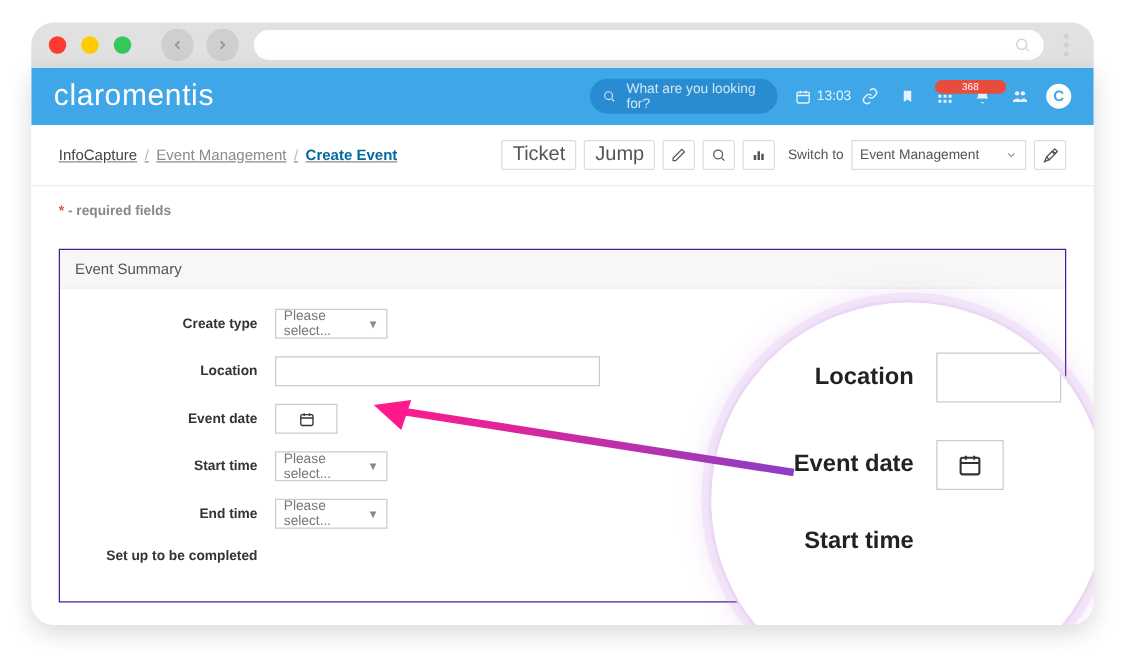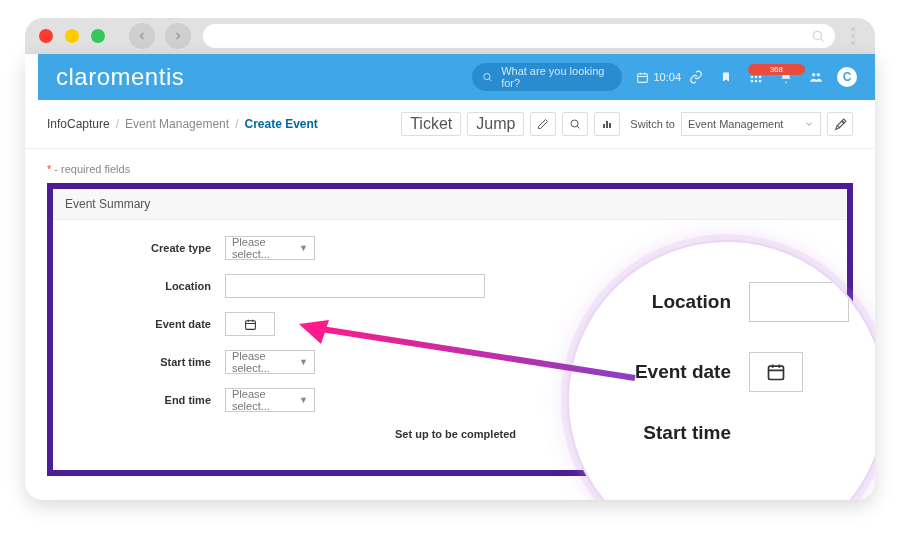--- a/index.html
+++ b/index.html
@@ -21,49 +21,49 @@
   .nav-arrows { display: flex; gap: 10px; margin-right: 12px; }
   .nav-circle { width: 26px; height: 26px; border-radius: 50%; background: #cfcfcf; display:flex; align-items:center; justify-content:center; color:#9a9a9a; font-size:15px; }
   .url-bar { flex: 1; height: 24px; background: #fff; border-radius: 12px; display:flex; align-items:center; justify-content:flex-end; padding:0 10px; }
   .url-bar svg { opacity:.35; }
   .chrome-menu { width: 16px; display:flex; flex-direction:column; gap:3px; margin-left:10px; align-items:center; }
   .chrome-menu span { width:4px; height:4px; border-radius:50%; background:#cfcfcf; }
 
   
   .app { width: 850px; margin: 0 auto; background:#fff; border-radius: 0 0 18px 18px; overflow:hidden; box-shadow: 0 6px 20px rgba(0,0,0,.15); position:relative; height: 446px; }
 
-  .topbar { height: 46px; background:#3fa7e8; display:flex; align-items:center; padding:0 18px; color:#fff; position:relative;margin-left:13px; }
+  .topbar { height: 46px; background:#3fa7e8; display:flex; align-items:center; padding:0 18px; color:#fff; position:relative; }
   .brand { font-size: 24px; font-weight: 300; letter-spacing: .5px; font-family: "Helvetica Neue", Arial, sans-serif; }
   .seg-search { margin-left: auto; display:flex; align-items:center; background:#2a8cd0; height:28px; border-radius:14px; padding:0 10px; gap:8px; color:#cfe8f7; font-size:11px; width:150px; }
   .top-icon { width: 30px; display:flex; align-items:center; justify-content:center; color:#e6f3fc; font-size:13px; position:relative; }
   .clock { display:flex; align-items:center; gap:4px; margin-left:14px; color:#e6f3fc; font-size:11px; }
   .badge { position:absolute; top:-6px; right:-4px; background:#e74c3c; color:#fff; font-size:8px; padding:1px 22px; border-radius:6px; }
   .avatar { width:20px; height:20px; border-radius:50%; background:#fff; display:flex; align-items:center; justify-content:center; color:#3fa7e8; font-weight:bold; font-size:12px; margin-left:6px; }
 
   .subhead { display:flex; align-items:center; padding: 12px 22px; font-size:12px; color:#8a8a8a; border-bottom:1px solid #eee; }
-  .crumbs { display:flex; align-items:flex-end; gap:6px; }
+  .crumbs { display:flex; align-items:flex-end; gap:6px;text-decoration:underline; }
   .crumbs .main { color:#444; font-weight:500; }
   .crumbs .sep { color:#bbb; }
   .crumbs .last { color:#0369a1; font-weight:600; }
   .sub-controls { margin-left:auto; display:flex; align-items:center; gap:6px; }
   .btn { border:1px solid #ddd; background:#fff; height:24px; padding:0 8px; font-size:16px; color:#555; display:flex; align-items:center; border-radius:2px; }
   .btn.icon { width:26px; padding:0; justify-content:center; }
   .switch-label { font-size:11px; color:#555; margin-left:4px; }
   .select-proj { border:1px solid #ddd; height:24px; font-size:11px; padding:0 6px; width:140px; color:#555; display:flex; align-items:center; justify-content:space-between; }
 
   .content { padding: 14px 22px; font-size:12px; color:#555; overflow:auto; height: calc(100% - 46px - 49px); }
-  .req-note { font-size:11px; color:#888; margin-bottom:8px; }
+  .req-note { font-size:11px; color:#888; margin-bottom:24px;font-weight:bold; }
   .req-note .star { color:#e74c3c; }
 
-  .panel { border:6px solid #4c1d95; }
+  .panel { border:1px solid #4c1d95; }
   .panel-head { background:#f7f7f7; padding:8px 12px; font-size:12px; color:#555; border-bottom:1px solid #eee; }
   .panel-body { padding: 16px 12px; }
 
   .form-row { display:flex; align-items:center; margin-bottom:14px; }
-  .form-row.tall { align-items:center;flex-direction:column; }
+  .form-row.tall { align-items:flex-end; }
   .form-label { width: 160px; text-align:right; padding-right:14px; font-size:11px; color:#333; font-weight:600; }
   .form-ctrl input[type=text] { border:1px solid #ccc; height:24px; padding:0 6px; font-size:11px; }
   .inp-wide { width: 260px; }
   .sel { border:1px solid #ccc; height:24px; font-size:11px; color:#777; padding:0 6px; display:flex; align-items:center; gap:8px; width:90px; justify-content:space-between; background:#fff; }
   .sel .caret { font-size:9px; color:#888; }
   .radio-row { display:flex; align-items:center; gap:4px; font-size:11px; color:#444; margin-bottom:6px; }
   .radio-row input { margin:0; }
 
   
   .mag {
@@ -131,21 +131,21 @@
           </svg>
         <span>What are you looking for?</span>
       </div>
       <div class="clock">
         <svg class="cal-svg" viewBox="0 0 24 24" fill="none" stroke="currentColor" stroke-width="2">
             <rect x="3" y="5" width="18" height="16" rx="2"></rect>
             <line x1="3" y1="10" x2="21" y2="10"></line>
             <line x1="8" y1="3" x2="8" y2="7"></line>
             <line x1="16" y1="3" x2="16" y2="7"></line>
           </svg>
-        <span>10:04</span>
+        <span>13:03</span>
       </div>
       <div class="top-icon">
         <svg width="14" height="14" viewBox="0 0 24 24" fill="none" stroke="currentColor" stroke-width="2">
             <path d="M10 13a5 5 0 0 0 7 0l3-3a5 5 0 0 0-7-7l-1 1"></path>
             <path d="M14 11a5 5 0 0 0-7 0l-3 3a5 5 0 0 0 7 7l1-1"></path>
           </svg>
       </div>
       <div class="top-icon">
         <svg width="12" height="14" viewBox="0 0 24 24" fill="currentColor">
             <path d="M6 3h12v18l-6-4-6 4z"></path>

